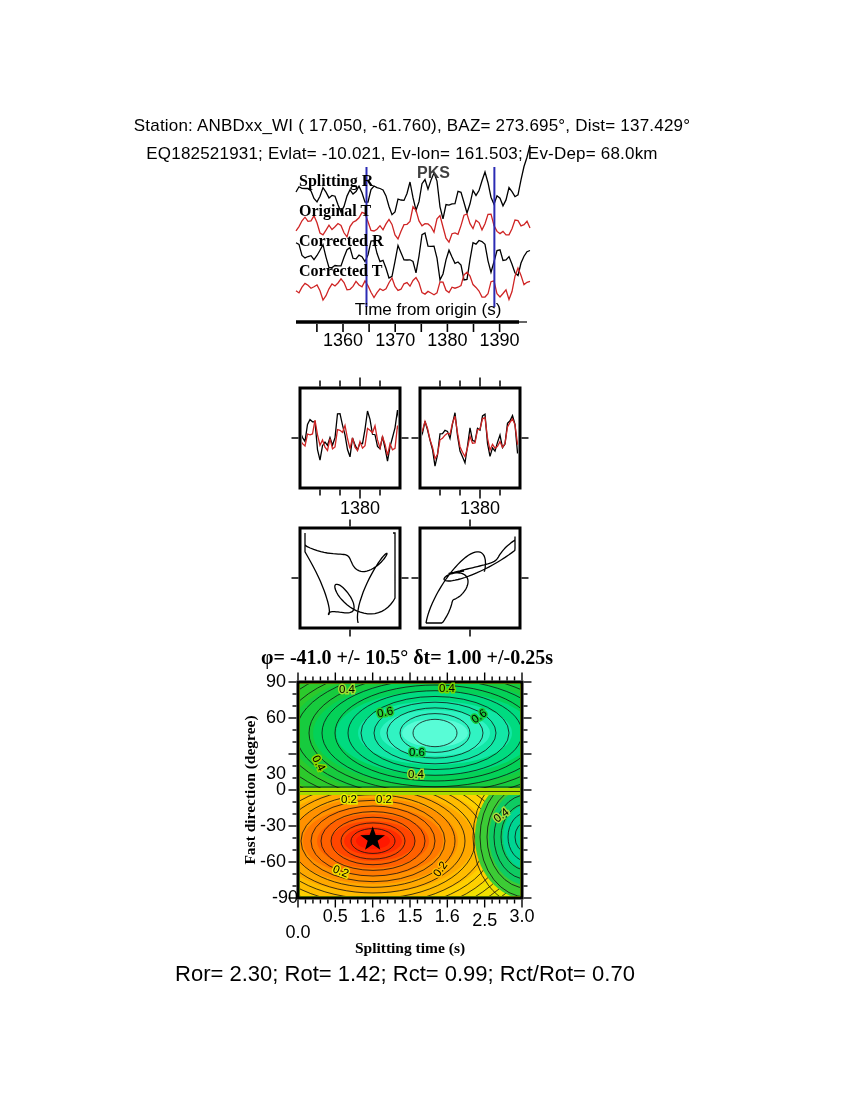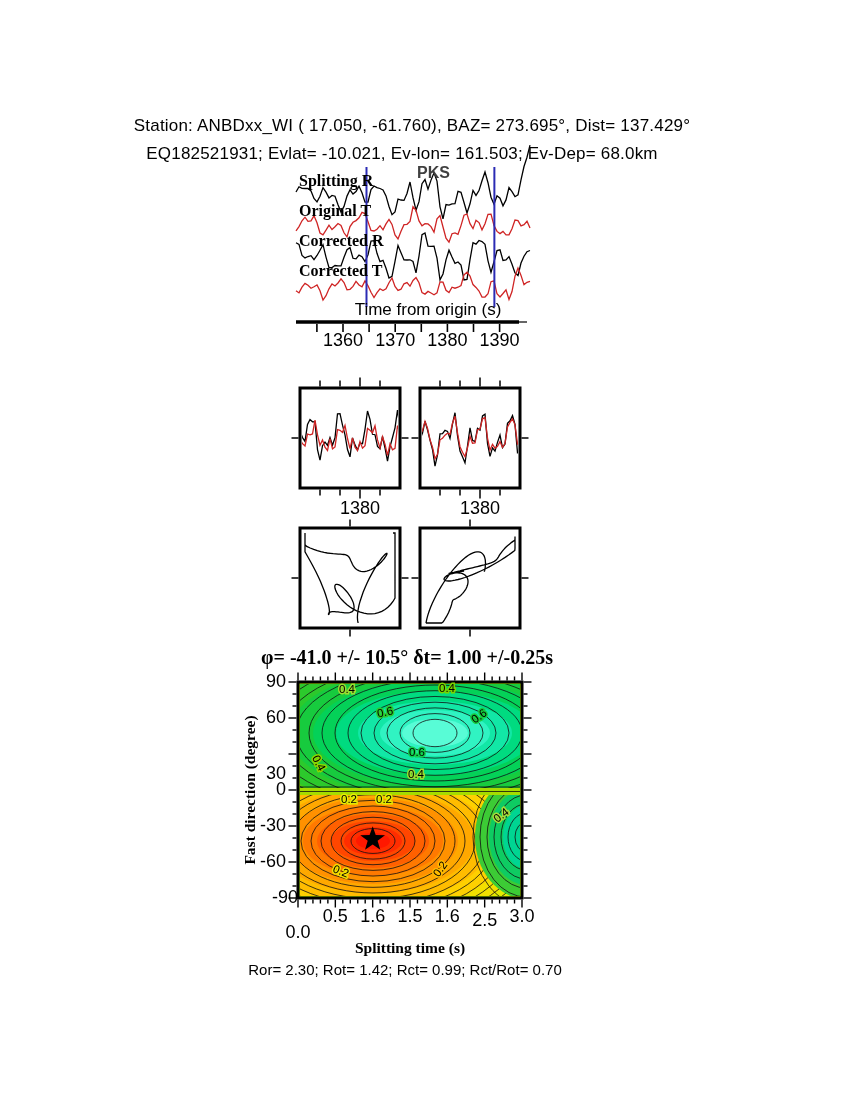--- a/index.html
+++ b/index.html
@@ -7,21 +7,21 @@
         font-family:"Liberation Sans",sans-serif;color:#000;overflow:hidden;}
   #fig-svg{position:absolute;left:0;top:0;}
   .hdr{position:absolute;text-align:center;font-size:17px;letter-spacing:0.2px;}
   .tracelab{position:absolute;font-family:"Liberation Serif",serif;font-weight:bold;font-size:16px;}
   .pks{position:absolute;font-size:16px;font-weight:bold;}
   .axlab-sans{position:absolute;text-align:center;font-size:17px;}
   .ticklab{position:absolute;text-align:center;font-size:18px;}
   .ylab{position:absolute;text-align:right;font-size:18px;}
   .serifbold{position:absolute;font-family:"Liberation Serif",serif;font-weight:bold;font-size:15.5px;text-align:center;}
   .vlab{transform:rotate(-90deg);transform-origin:center center;}
-  .results{position:absolute;text-align:center;font-size:15px;}
+  .results{position:absolute;text-align:center;font-size:22px;}
 </style>
 </head>
 <body>
 
 <div id="page">
 
   <svg id="fig-svg" width="850" height="1100" viewBox="0 0 850 1100">
     <g id="g-seis">
         <path d="M296.0 192.0 L299.0 186.8 L302.0 188.4 L305.0 188.5 L308.0 188.5 L311.0 190.9 L314.0 198.5 L317.0 201.9 L320.0 196.3 L323.0 187.6 L326.0 192.1 L329.0 197.9 L332.0 195.4 L335.0 196.2 L338.0 204.8 L341.0 212.1 L344.0 206.4 L347.0 196.1 L350.0 189.8 L353.0 194.1 L356.0 191.5 L359.0 186.2 L362.0 192.8 L365.0 202.1 L368.0 202.0 L371.0 189.6 L374.0 186.0 L377.0 187.6 L380.0 188.5 L383.0 189.9 L386.0 195.9 L389.0 206.5 L392.0 214.7 L395.0 211.9 L398.0 199.0 L401.0 200.0 L404.0 200.4 L407.0 193.5 L410.0 182.0 L413.0 197.7 L416.0 210.2 L419.0 201.7 L422.0 183.7 L425.0 179.5 L428.0 189.2 L431.0 180.1 L434.0 172.7 L437.0 181.1 L440.0 206.8 L443.0 218.8 L446.0 204.5 L449.0 205.1 L452.0 203.8 L455.0 203.6 L458.0 191.4 L461.0 192.3 L464.0 202.5 L467.0 213.0 L470.0 203.8 L473.0 190.4 L476.0 195.4 L479.0 190.6 L482.0 180.8 L485.0 172.0 L488.0 182.7 L491.0 197.2 L494.0 204.2 L497.0 195.8 L500.0 198.2 L503.0 205.8 L506.0 199.9 L509.0 187.6 L512.0 191.6 L515.0 196.7 L518.0 194.9 L521.0 179.9 L524.0 166.5 L527.0 157.2 L530.0 145.2" fill="none" stroke="#000000" stroke-width="1.3"></path>
         <path d="M296.0 230.9 L299.0 226.6 L302.0 220.8 L305.0 217.2 L308.0 221.3 L311.0 220.9 L314.0 215.8 L317.0 222.8 L320.0 233.0 L323.0 234.9 L326.0 230.2 L329.0 225.2 L332.0 229.5 L335.0 226.8 L338.0 223.5 L341.0 225.4 L344.0 232.8 L347.0 236.9 L350.0 226.5 L353.0 222.3 L356.0 220.6 L359.0 217.8 L362.0 212.4 L365.0 213.6 L368.0 221.7 L371.0 230.4 L374.0 231.0 L377.0 229.2 L380.0 225.7 L383.0 229.8 L386.0 223.9 L389.0 219.4 L392.0 224.4 L395.0 235.0 L398.0 238.9 L401.0 231.3 L404.0 224.7 L407.0 224.3 L410.0 221.5 L413.0 206.8 L416.0 210.3 L419.0 220.9 L422.0 225.8 L425.0 223.7 L428.0 223.9 L431.0 226.6 L434.0 232.2 L437.0 218.8 L440.0 215.5 L443.0 227.0 L446.0 238.1 L449.0 242.1 L452.0 233.7 L455.0 232.9 L458.0 234.3 L461.0 225.6 L464.0 215.2 L467.0 214.0 L470.0 223.7 L473.0 228.6 L476.0 220.4 L479.0 222.6 L482.0 229.9 L485.0 223.7 L488.0 214.4 L491.0 214.2 L494.0 225.5 L497.0 231.4 L500.0 233.6 L503.0 231.4 L506.0 234.9 L509.0 234.8 L512.0 228.8 L515.0 220.1 L518.0 220.7 L521.0 225.9 L524.0 224.6 L527.0 221.3 L530.0 228.1" fill="none" stroke="#cf2424" stroke-width="1.3"></path>

